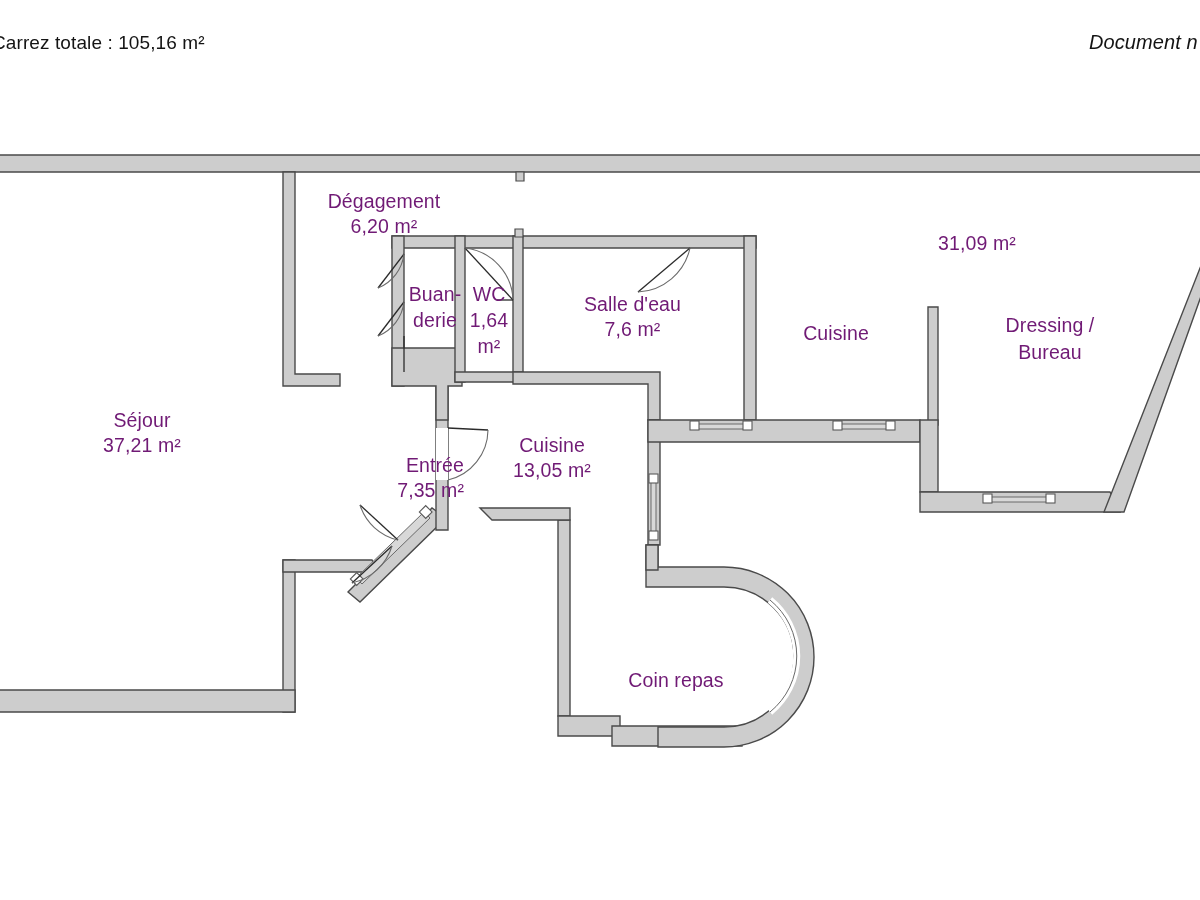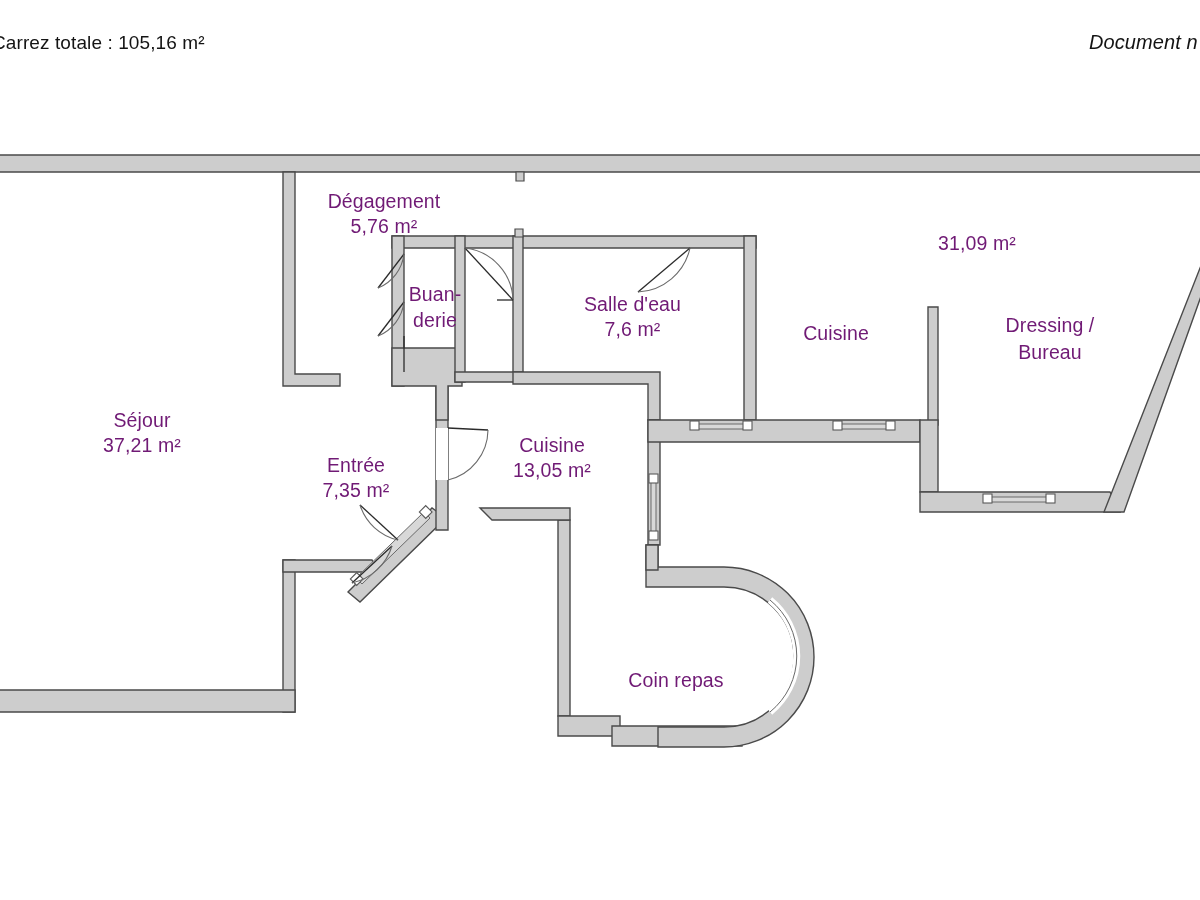--- a/index.html
+++ b/index.html
@@ -95,21 +95,21 @@
     line-height: 1.34;
   }
   #lbl-wc {
     width: 56px;
     left: 461px; top: 281px;
     line-height: 1.34;
   }
   #lbl-degagement { left: 260px; top: 189px; width: 248px; }
   #lbl-salledeau   { left: 500px; top: 292px; width: 265px; }
   #lbl-sejour      { left: 24px;  top: 408px; width: 236px; }
-  #lbl-entree      { left: 256px; top: 453px; width: 200px; }
+  #lbl-entree      { left: 264px; top: 453px; width: 200px; text-align: right; }
   #lbl-cuisine     { left: 452px; top: 433px; width: 200px; }
   #lbl-coinrepas   { left: 546px; top: 668px; width: 260px; }
   #lbl-chambre     { left: 736px; top: 321px; width: 200px; }
   #lbl-dressing    { left: 950px; top: 312px; width: 200px; line-height: 1.36; }
   #lbl-area-right  { left: 852px; top: 231px; width: 250px; }
   .watermark {
     position: absolute;
     pointer-events: none;
     opacity: 0.55;
   }
@@ -260,28 +260,33 @@
 
     <path fill="none" stroke="#ffffff" stroke-width="7" d="M 770 600 A 72 72 0 0 1 770 712"></path>
     <path fill="none" stroke="#6a6a6a" stroke-width="1" d="M 770 600 A 72 72 0 0 1 770 712"></path>
 
     <path class="wall" d="M 646 545 L 658 545 L 658 570 L 646 570 Z"></path>
 
   </svg>
 
   <div class="room-label" id="lbl-degagement">
     <span class="nm">Dégagement</span>
-    <span class="ar">5,76 m²</span>
+    <span class="ar">6,20 m²</span>
   </div>
 
   <div class="room-label" id="lbl-buanderie">
     <span class="nm">Buan-</span>
     <span class="nm">derie</span>
   </div>
 
+  <div class="room-label" id="lbl-wc">
+    <span class="nm">WC</span>
+    <span class="ar">1,64</span>
+    <span class="ar">m²</span>
+  </div>
 
   <div class="room-label" id="lbl-salledeau">
     <span class="nm">Salle d'eau</span>
     <span class="ar">7,6 m²</span>
   </div>
 
   <div class="room-label" id="lbl-sejour">
     <span class="nm">Séjour</span>
     <span class="ar">37,21 m²</span>
   </div>

